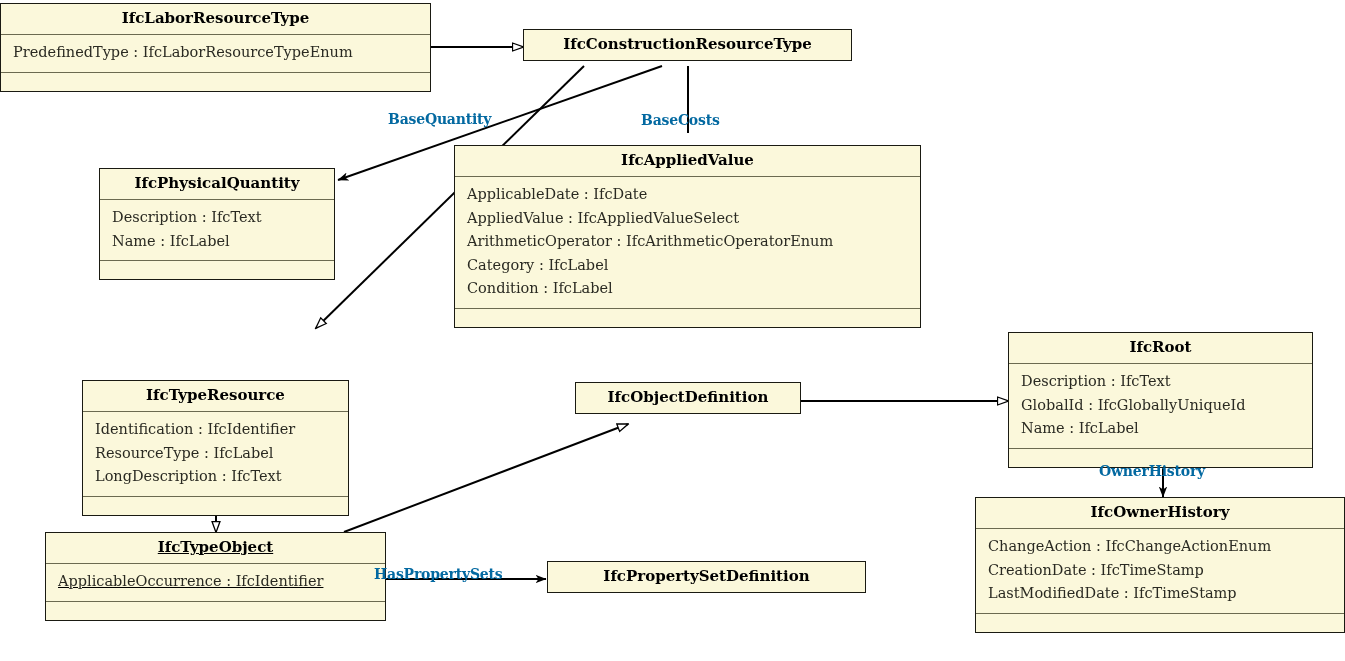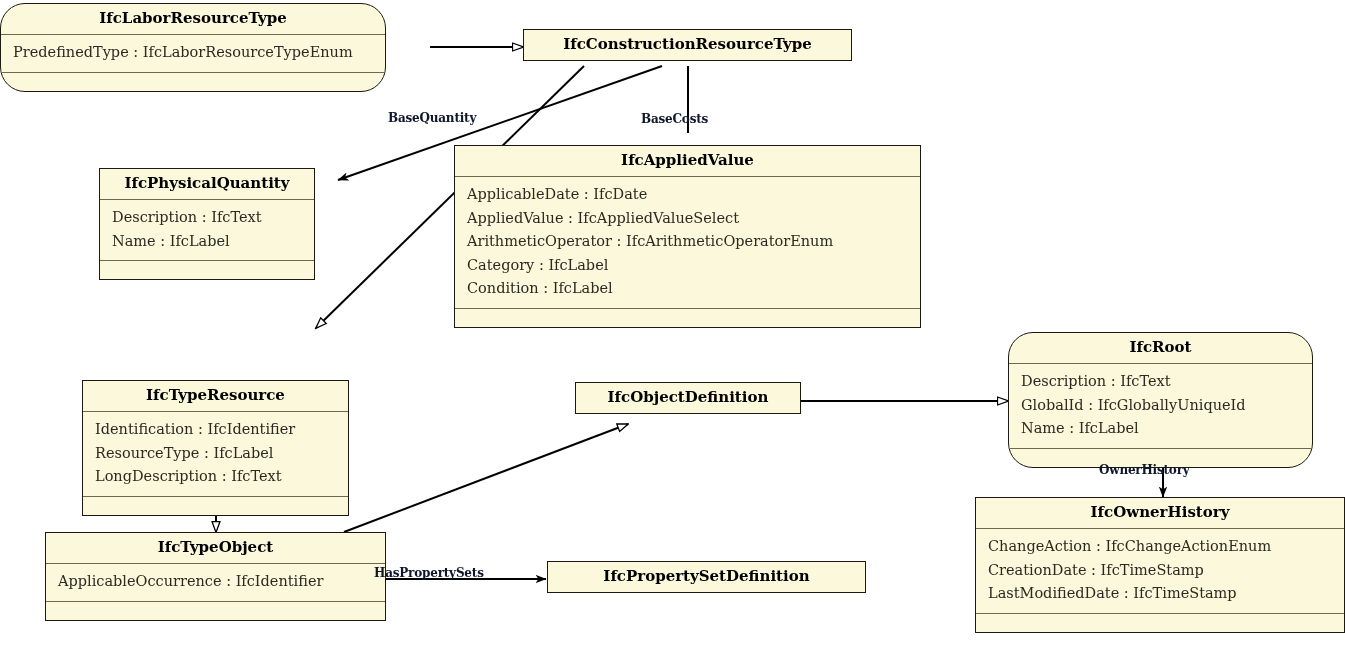--- a/index.html
+++ b/index.html
@@ -49,23 +49,23 @@
     line-height: 1.62;
     white-space: nowrap;
   }
   .cls-ops {
     border-top: 1.5px solid #6b6a50;
     height: 18px;
   }
   .edge-label {
     position: absolute;
     font-family: "DejaVu Serif", "Liberation Serif", serif;
-    font-size: 12px;
+    font-size: 14px;
     font-weight: bold;
-    color: #0f172a;
+    color: #0369a1;
     white-space: nowrap;
     z-index: 8;
     letter-spacing: -0.2px;
   }
 </style>
 </head>
 <body>
 
 <div id="diagram">
 
@@ -91,33 +91,33 @@
 
     <line x1="344" y1="532" x2="628" y2="424" stroke="#000000" stroke-width="2" marker-end="url(#hollowTri)"></line>
 
     <line x1="801" y1="401" x2="1008" y2="401" stroke="#000000" stroke-width="2" marker-end="url(#hollowTri)"></line>
 
     <line x1="1163" y1="456" x2="1163" y2="497" stroke="#000000" stroke-width="2" marker-end="url(#filledArrow)"></line>
 
     <line x1="386" y1="579" x2="546" y2="579" stroke="#000000" stroke-width="2" marker-end="url(#filledArrow)"></line>
   </svg>
 
-  <div class="umlclass" style="left:0px; top:3px; width:386px;border-radius:25px;">
+  <div class="umlclass" style="left:0px; top:3px; width:431px;">
     <div class="cls-title">IfcLaborResourceType</div>
     <div class="cls-attrs">
       <div class="attr">PredefinedType : IfcLaborResourceTypeEnum</div>
     </div>
     <div class="cls-ops"></div>
   </div>
 
   <div class="umlclass" style="left:523px; top:29px; width:329px;">
     <div class="cls-title">IfcConstructionResourceType</div>
   </div>
 
-  <div class="umlclass" style="left:99px; top:168px; width:216px;">
+  <div class="umlclass" style="left:99px; top:168px; width:236px;">
     <div class="cls-title">IfcPhysicalQuantity</div>
     <div class="cls-attrs">
       <div class="attr">Description : IfcText</div>
       <div class="attr">Name : IfcLabel</div>
     </div>
     <div class="cls-ops"></div>
   </div>
 
   <div class="umlclass" style="left:454px; top:133px; width:467px;margin-top:12px;">
     <div class="cls-title">IfcAppliedValue</div>
@@ -138,31 +138,31 @@
       <div class="attr">ResourceType : IfcLabel</div>
       <div class="attr">LongDescription : IfcText</div>
     </div>
     <div class="cls-ops"></div>
   </div>
 
   <div class="umlclass" style="left:575px; top:382px; width:226px;">
     <div class="cls-title">IfcObjectDefinition</div>
   </div>
 
-  <div class="umlclass" style="left:1008px; top:332px; width:305px;border-radius:25px;">
+  <div class="umlclass" style="left:1008px; top:332px; width:305px;">
     <div class="cls-title">IfcRoot</div>
     <div class="cls-attrs">
       <div class="attr">Description : IfcText</div>
       <div class="attr">GlobalId : IfcGloballyUniqueId</div>
       <div class="attr">Name : IfcLabel</div>
     </div>
     <div class="cls-ops"></div>
   </div>
 
-  <div class="umlclass" style="left:45px; top:532px; width:341px;">
+  <div class="umlclass" style="left:45px; top:532px; width:341px;text-decoration:underline;">
     <div class="cls-title">IfcTypeObject</div>
     <div class="cls-attrs">
       <div class="attr">ApplicableOccurrence : IfcIdentifier</div>
     </div>
     <div class="cls-ops"></div>
   </div>
 
   <div class="umlclass" style="left:547px; top:561px; width:319px;">
     <div class="cls-title">IfcPropertySetDefinition</div>
   </div>

